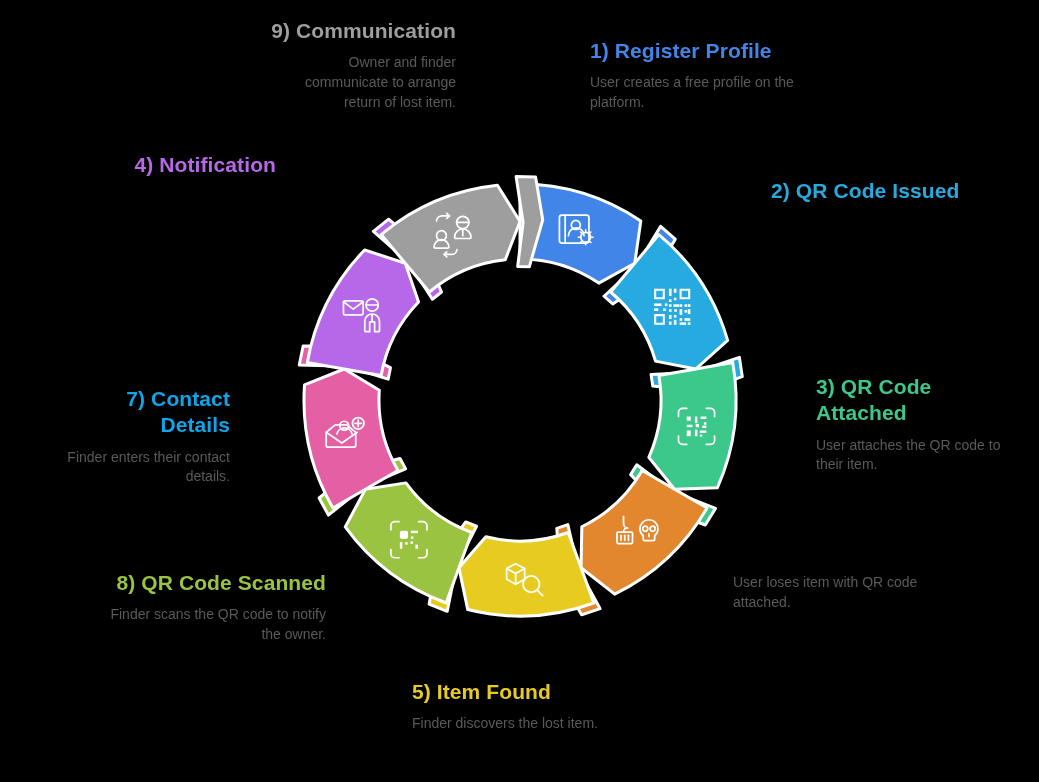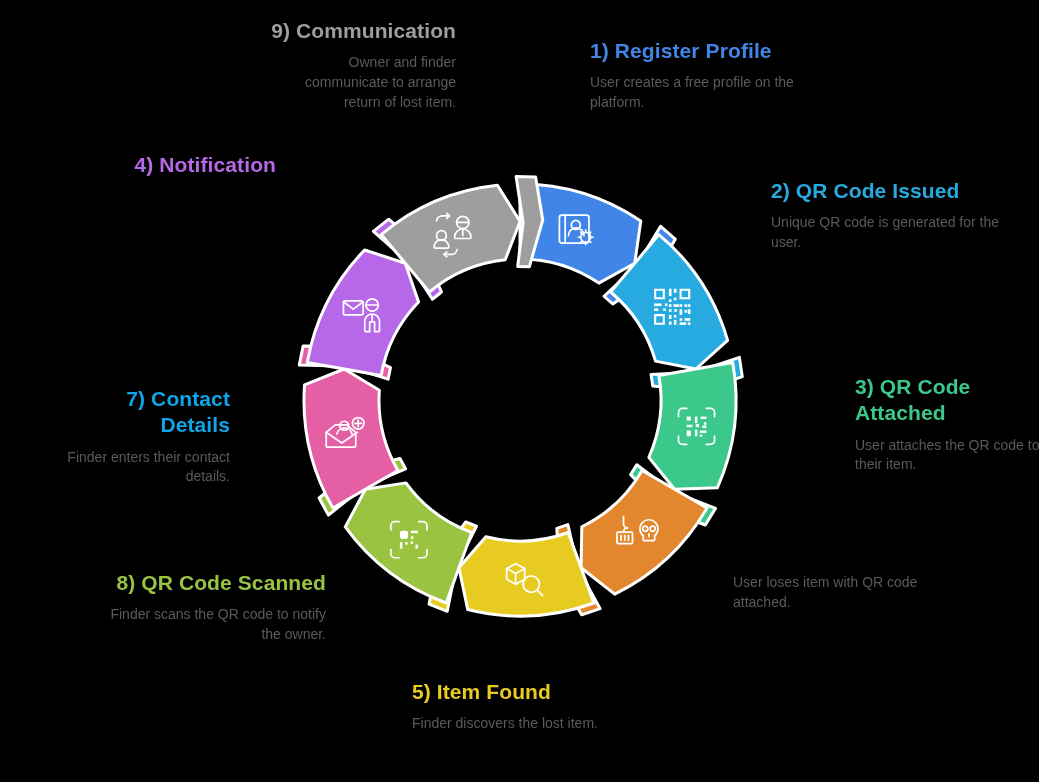--- a/index.html
+++ b/index.html
@@ -229,23 +229,22 @@
         </g>
       </g>
   </svg>
   <div id="labels-layer">
       <div class="label-block al-left" style="left: 590px; top: 38px; width: 230px;">
         <div class="label-title" style="color: rgb(66, 133, 232);">1) Register Profile</div>
         <div class="label-desc">User creates a free profile on the platform.</div>
       </div>
       <div class="label-block al-left" style="left: 771px; top: 178px; width: 230px;">
         <div class="label-title" style="color: rgb(39, 170, 223);">2) QR Code Issued</div>
-        <div class="label-desc">Unique QR code is generated for the user.</div>
-      </div>
-      <div class="label-block al-left" style="left: 816px; top: 374px; width: 185px; margin-left: 39px;">
+      </div>
+      <div class="label-block al-left" style="left: 816px; top: 374px; width: 185px;">
         <div class="label-title" style="color: rgb(60, 200, 138);">3) QR Code Attached</div>
         <div class="label-desc">User attaches the QR code to their item.</div>
       </div>
       <div class="label-block al-left" style="left: 733px; top: 573px; width: 215px;">
         <div class="label-desc">User loses item with QR code attached.</div>
       </div>
       <div class="label-block al-center" style="left: 412px; top: 679px; width: 218px;">
         <div class="label-title" style="color: rgb(232, 203, 33);">5) Item Found</div>
         <div class="label-desc">Finder discovers the lost item.</div>
       </div>

